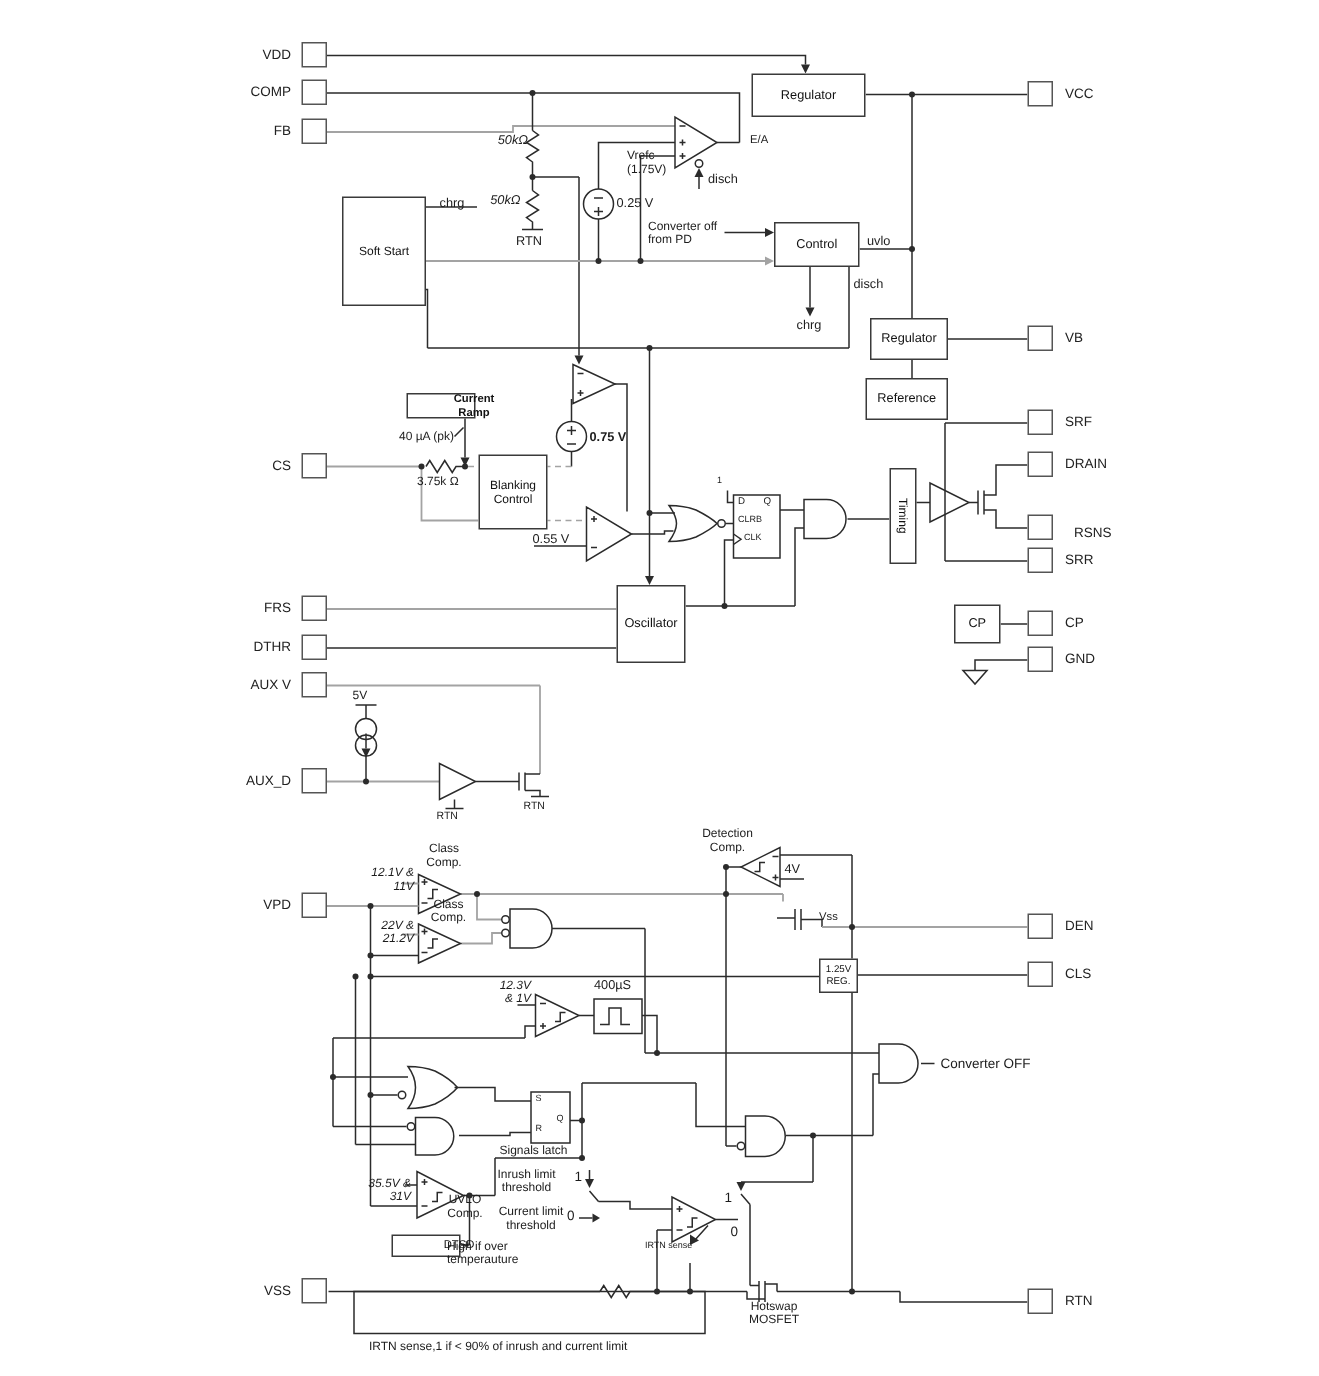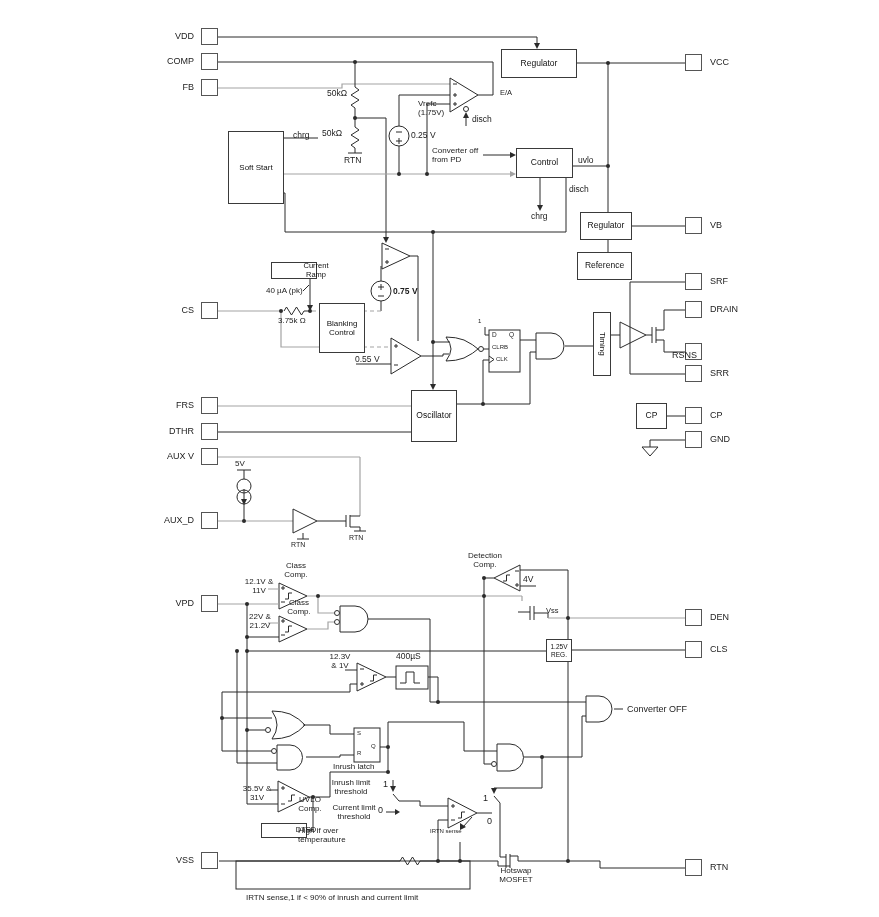--- a/index.html
+++ b/index.html
@@ -16,21 +16,21 @@
   .ahg{fill:#a3a3a3;stroke:none;}
   .pin{position:absolute;width:17px;height:17px;border:1.4px solid #555;background:#fff;box-sizing:border-box;}
   .plbl{position:absolute;font-size:9px;color:#222;}
   .plbl.r{text-align:left;}
   .plbl.l{width:64px;text-align:right;}
   .blk{position:absolute;border:1.1px solid #3a3a3a;background:#fff;display:flex;align-items:center;justify-content:center;
        text-align:center;font-size:8.5px;line-height:1.15;color:#111;white-space:pre-line;box-sizing:border-box;}
   .vtext{writing-mode:vertical-rl;}
   .lbl{position:absolute;font-size:8.5px;line-height:1.18;color:#1c1c1c;white-space:pre-line;}
   .c{text-align:center;}
-  .ra{text-align:center;}
+  .ra{text-align:right;font-style:italic;}
   .f8{font-size:8px;} .f75{font-size:7.5px;padding-left:44px;} .f7{font-size:7px;} .f65{font-size:6.5px;} .f6{font-size:6px;} .f9{font-size:9px;}
 </style>
 </head>
 <body>
 
 <div id="stage">
 
 <svg width="879" height="917" viewBox="0 0 879 917">
 
   <path class="w" d="M218 37 H537 V43"></path>
@@ -226,39 +226,39 @@
     <circle class="dot" cx="568" cy="861" r="2"></circle>
         <circle class="dot" cx="313" cy="797" r="2"></circle>
   </g>
 </svg>
 
 <div class="blk" style="left:501px;top:49px;width:76px;height:29px;">Regulator</div>
 <div class="blk f8" style="left:228px;top:131px;width:56px;height:73px;">Soft Start</div>
 <div class="blk" style="left:516px;top:148px;width:57px;height:30px;">Control</div>
 <div class="blk" style="left:580px;top:212px;width:52px;height:28px;">Regulator</div>
 <div class="blk" style="left:577px;top:252px;width:55px;height:28px;">Reference</div>
-<div class="blk f75" style="left:271px;top:262px;width:44px;height:17px;">Current Ramp</div>
+<div class="blk f75" style="left:271px;top:262px;width:44px;height:17px;font-weight:bold;">Current Ramp</div>
 <div class="blk f8" style="left:319px;top:303px;width:46px;height:50px;">Blanking
 Control</div>
 <div class="blk" style="left:411px;top:390px;width:46px;height:52px;">Oscillator</div>
 <div class="blk f8 vtext" style="left:593px;top:312px;width:18px;height:64px;">Timing</div>
 <div class="blk" style="left:636px;top:403px;width:31px;height:26px;">CP</div>
 <div class="blk f65" style="left:546px;top:639px;width:26px;height:23px;">1.25V
 REG.</div>
 <div class="blk f75" style="left:261px;top:823px;width:35px;height:15px;">DTSD</div>
 
 <div class="lbl f6" style="left:478px;top:318px;">1</div>
 <div class="lbl f65" style="left:492px;top:331px;">D</div>
 <div class="lbl f65" style="left:509px;top:331px;">Q</div>
 <div class="lbl f6" style="left:492px;top:344px;">CLRB</div>
 <div class="lbl f6" style="left:496px;top:356px;">CLK</div>
 <div class="lbl f6" style="left:357px;top:730px;">S</div>
 <div class="lbl f6" style="left:357px;top:750px;">R</div>
 <div class="lbl f6" style="left:371px;top:743px;">Q</div>
-<div class="lbl f8" style="left:333px;top:762px;">Inrush latch</div>
+<div class="lbl f8" style="left:333px;top:762px;">Signals latch</div>
 
 <div class="lbl ra" style="left:322px;top:88px;width:30px;">50kΩ</div>
 <div class="lbl ra" style="left:317px;top:128px;width:30px;">50kΩ</div>
 <div class="lbl" style="left:344px;top:155px;">RTN</div>
 <div class="lbl f8" style="left:418px;top:99px;width:36px;">Vrefc
 (1.75V)</div>
 <div class="lbl" style="left:411px;top:130px;">0.25 V</div>
 <div class="lbl f75" style="left:456px;top:89px;">E/A</div>
 <div class="lbl" style="left:472px;top:114px;">disch</div>
 <div class="lbl f8" style="left:432px;top:146px;width:56px;">Converter off
@@ -332,21 +332,21 @@
 
 <div class="pin" style="left:685px;top:54px;"></div>
 <div class="plbl r" style="left:710px;top:57px;">VCC</div>
 <div class="pin" style="left:685px;top:217px;"></div>
 <div class="plbl r" style="left:710px;top:220px;">VB</div>
 <div class="pin" style="left:685px;top:273px;"></div>
 <div class="plbl r" style="left:710px;top:276px;">SRF</div>
 <div class="pin" style="left:685px;top:301px;"></div>
 <div class="plbl r" style="left:710px;top:304px;">DRAIN</div>
 <div class="pin" style="left:685px;top:343px;"></div>
-<div class="plbl r" style="left:672px;top:350px;">RSNS</div>
+<div class="plbl r" style="left:716px;top:350px;">RSNS</div>
 <div class="pin" style="left:685px;top:365px;"></div>
 <div class="plbl r" style="left:710px;top:368px;">SRR</div>
 <div class="pin" style="left:685px;top:407px;"></div>
 <div class="plbl r" style="left:710px;top:410px;">CP</div>
 <div class="pin" style="left:685px;top:431px;"></div>
 <div class="plbl r" style="left:710px;top:434px;">GND</div>
 <div class="pin" style="left:685px;top:609px;"></div>
 <div class="plbl r" style="left:710px;top:612px;">DEN</div>
 <div class="pin" style="left:685px;top:641px;"></div>
 <div class="plbl r" style="left:710px;top:644px;">CLS</div>

